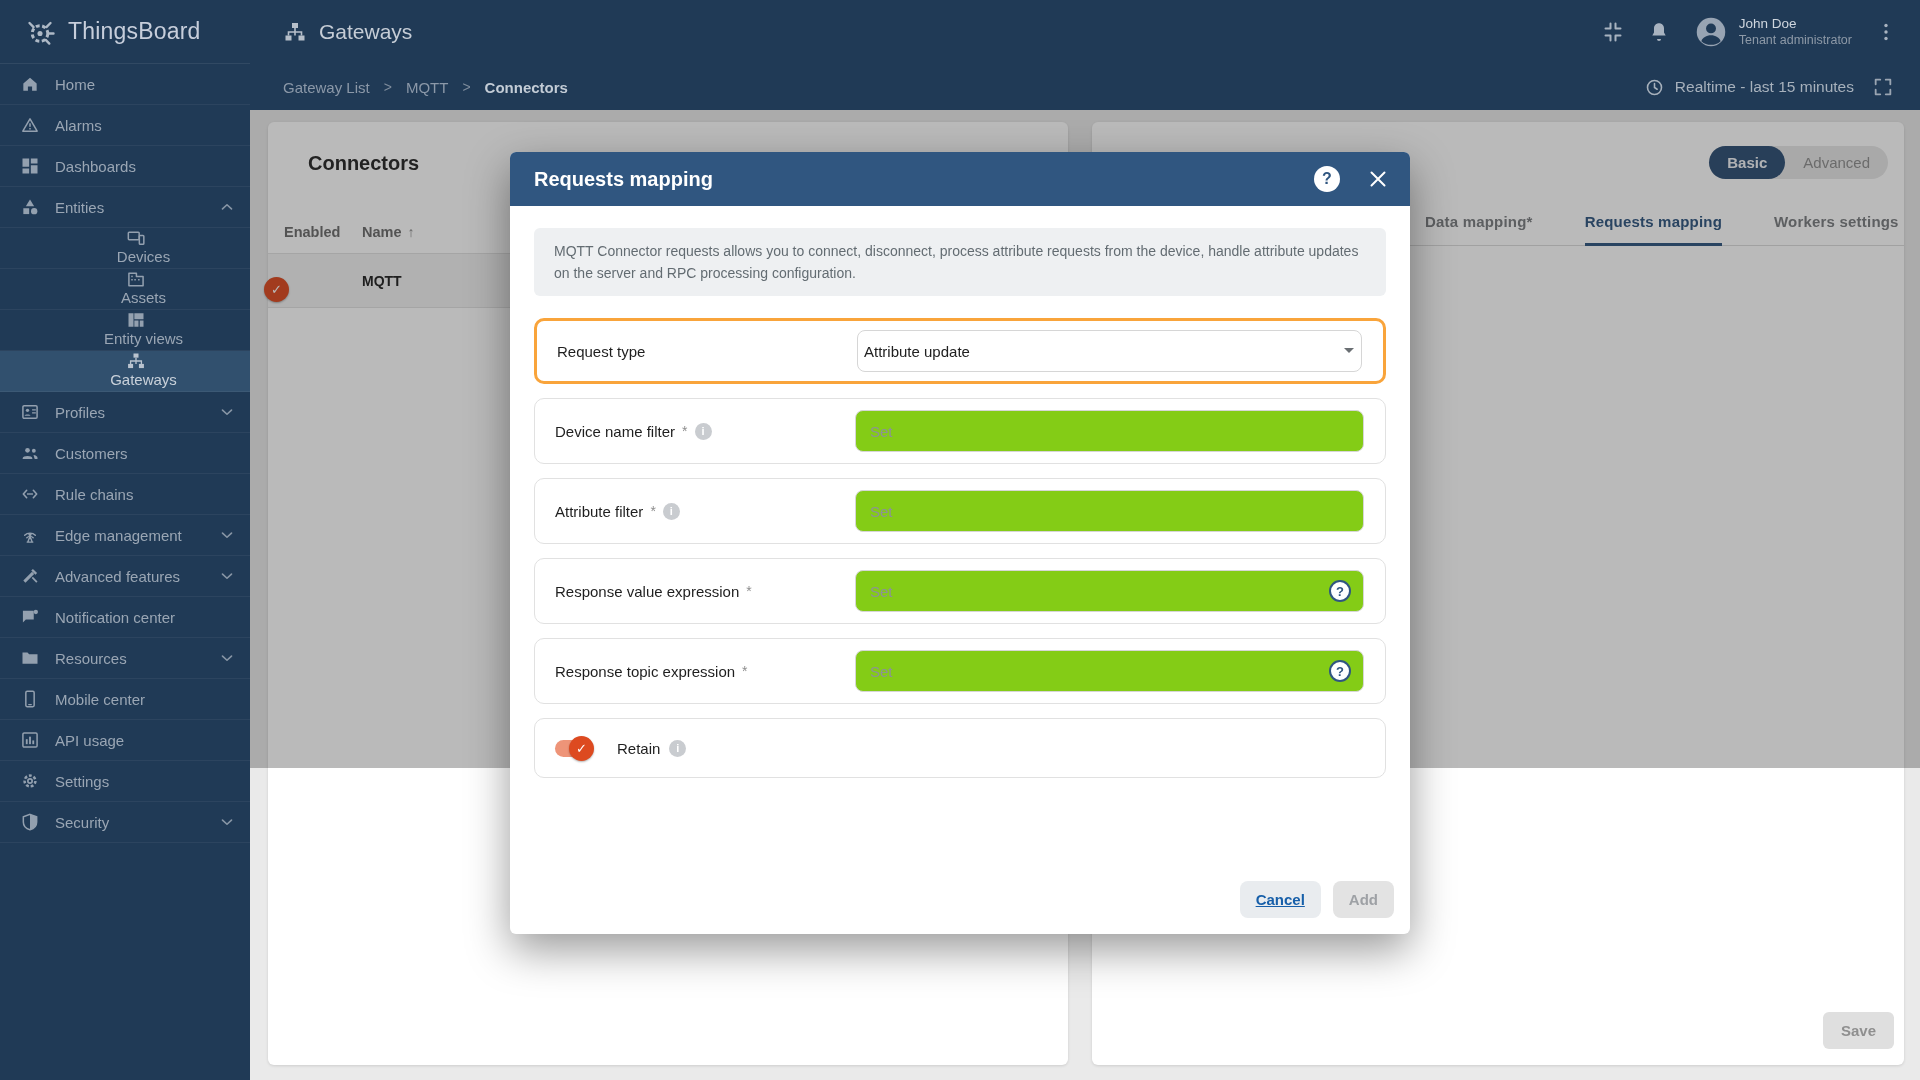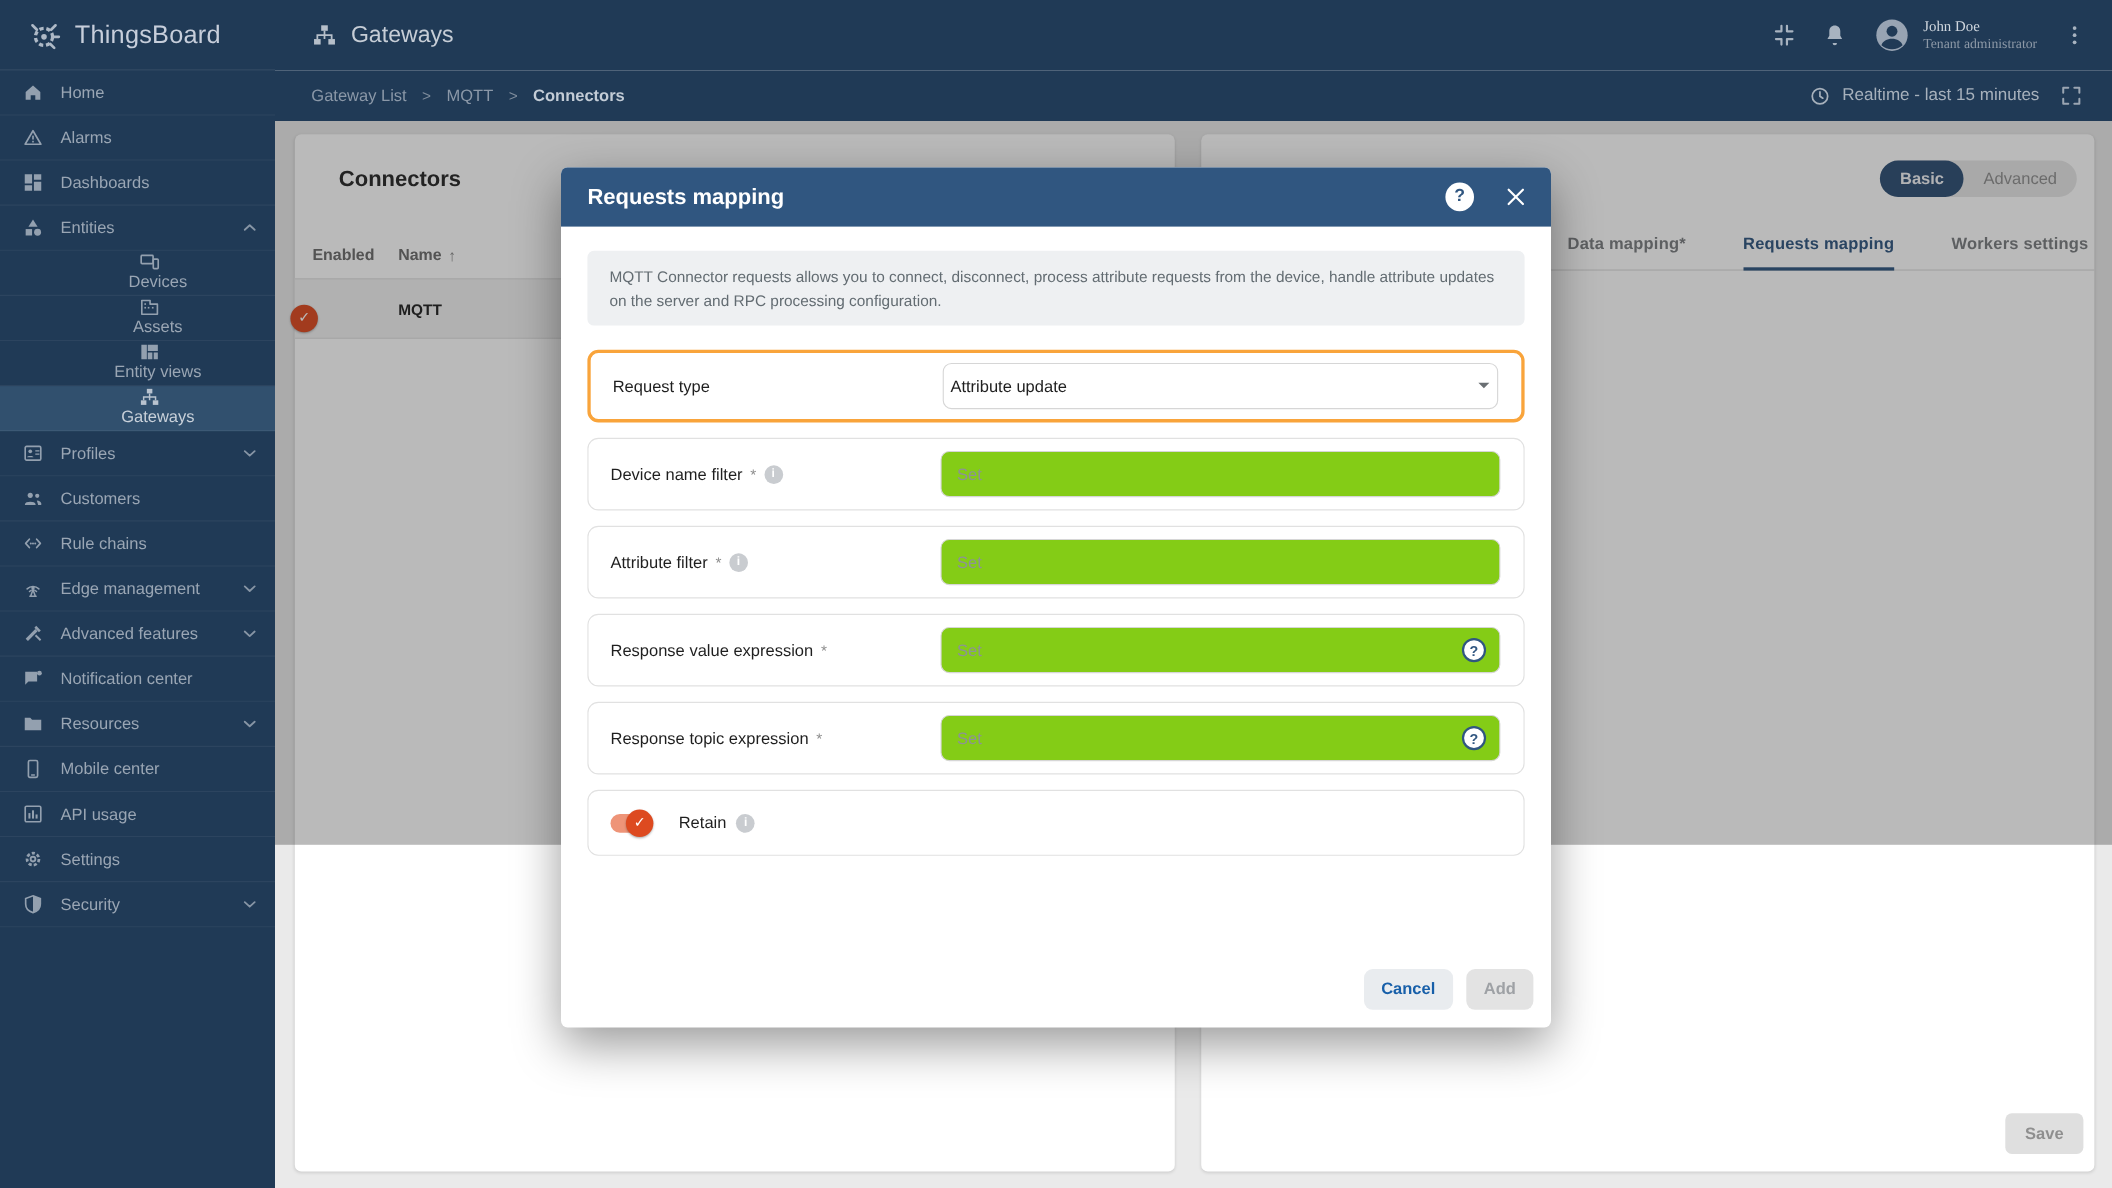--- a/index.html
+++ b/index.html
@@ -27,21 +27,21 @@
 
   
   .main { flex:1; display:flex; flex-direction:column; }
   .topbar { height:64px; background:#203a56; display:flex; align-items:center;
     padding:0 22px 0 33px; }
   .page-title-group { display:flex; align-items:center; gap:12px; color:#b6bfca; }
   .page-title { font-size:21px; color:#c6cdd6; }
   .topbar-right { margin-left:auto; display:flex; align-items:center; gap:22px; }
   .tb-icon { width:24px; height:24px; color:#a8b3c0; cursor:pointer; display:flex; }
   .tb-icon svg { width:24px; height:24px; }
-  .user-chip { display:flex; align-items:center; gap:10px; cursor:pointer;font-family:Liberation Serif, serif; }
+  .user-chip { display:flex; align-items:center; gap:10px; cursor:pointer; }
   .user-lines { display:flex; flex-direction:column; line-height:17px; }
   .user-name { font-size:13.5px; color:#cfd6de; }
   .user-role { font-size:12.5px; color:#8d99a7; }
 
   .toolbar { height:46px; background:#203a56; display:flex; align-items:center;
     padding:0 26px 0 33px; }
   .crumbs { display:flex; align-items:center; gap:14px; font-size:15px; }
   .crumb { color:#8b98a8; cursor:pointer; }
   .crumb-sep { color:#7e8c9c; font-size:14px; }
   .crumb.current { color:#c3ccd6; font-weight:600; cursor:default; }
@@ -128,21 +128,21 @@
   .select .caret { width:12px; height:8px; color:#6a6f73; }
   .qbadge { position:absolute; right:13px; top:50%; transform:translateY(-50%); width:22px; height:22px;
     border:2px solid #305680; border-radius:50%; color:#305680; font-weight:700; font-size:13px;
     display:flex; align-items:center; justify-content:center; cursor:pointer; background:#fff; }
   .frow.retain { height:60px; gap:26px; }
   .retain-label { font-size:15px; color:#1f1f1f; display:flex; align-items:center; gap:9px; }
 
   .modal-footer { position:absolute; bottom:16px; right:16px; display:flex; gap:12px; }
   .btn { border:none; border-radius:8px; font-size:15px; padding:10px 16px;
     font-family:"Liberation Sans","DejaVu Sans",sans-serif; }
-  .btn-cancel { background:#e9ecef; color:#175fa9; font-weight:700; cursor:pointer; }
+  .btn-cancel { background:#e9ecef; color:#175fa9; font-weight:700; cursor:pointer;text-decoration:underline; }
   .btn-add { background:#e3e3e3; color:#9ea1a5; font-weight:600; cursor:default; }
 </style>
 </head>
 <body>
 
 <div class="app">
 
   <aside class="sidebar">
     <div class="logo-row">
       <svg width="36" height="36" viewBox="0 0 24 24">

